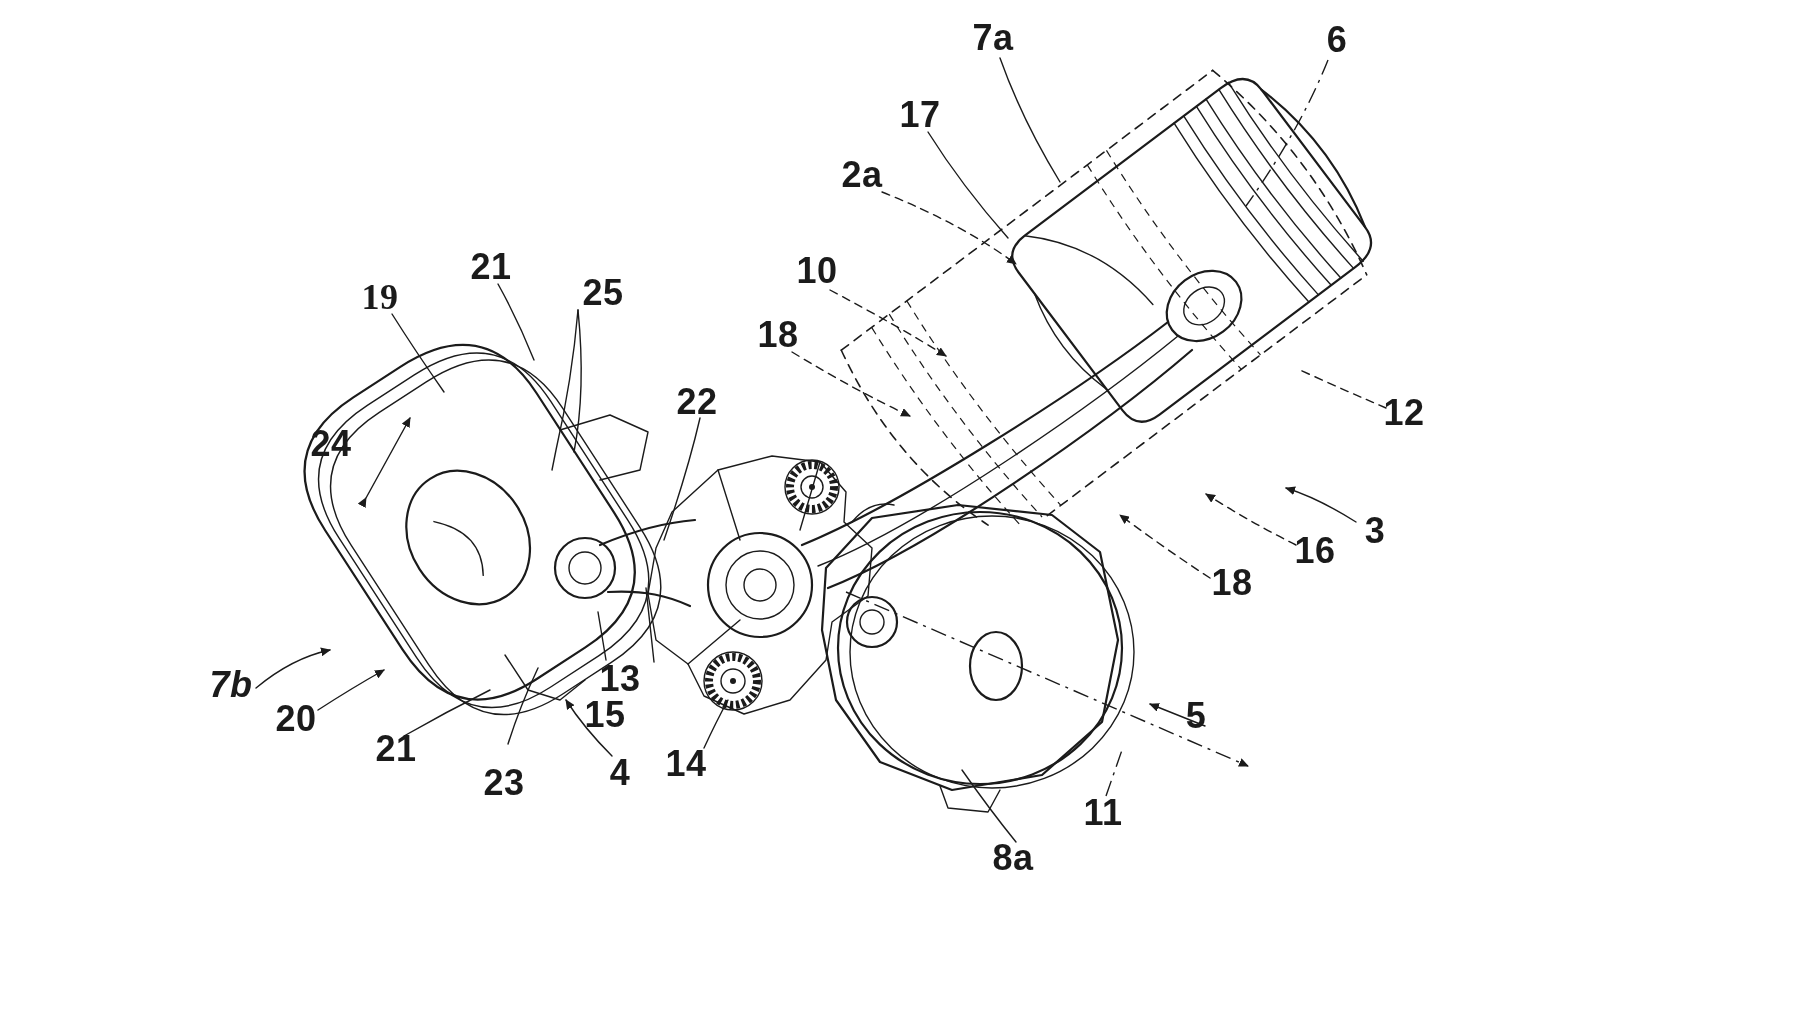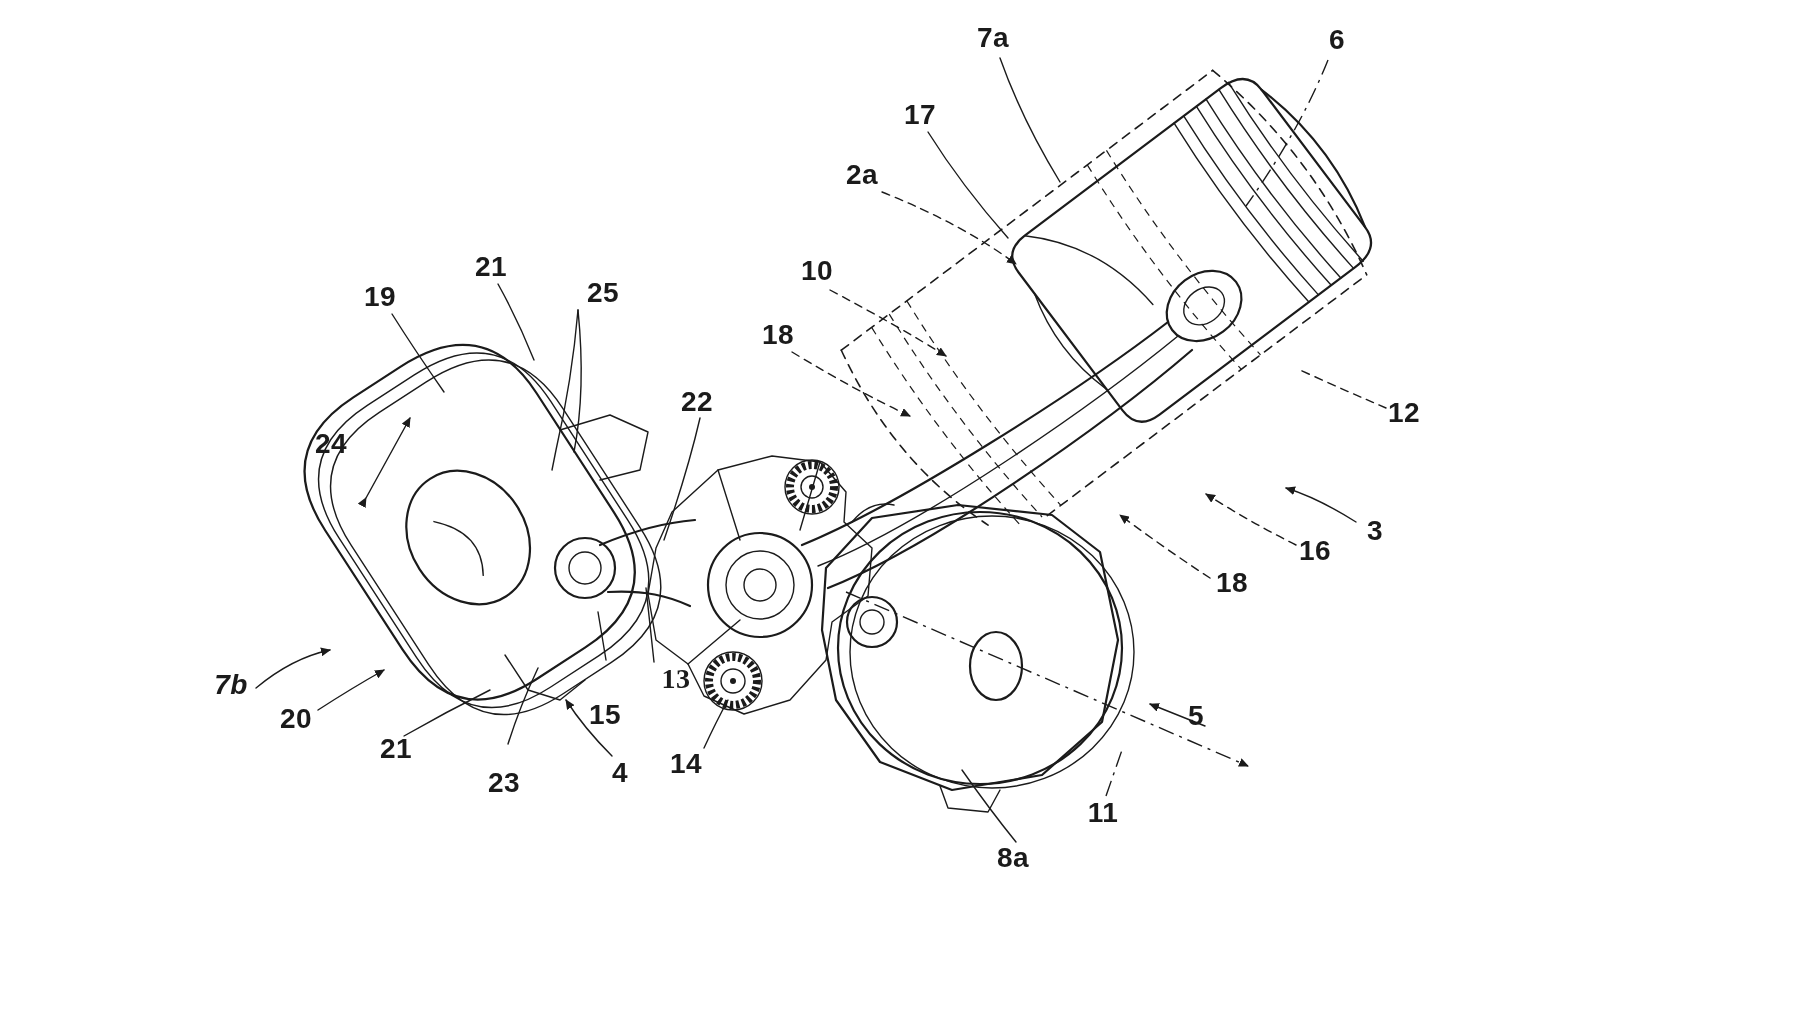--- a/index.html
+++ b/index.html
@@ -22,21 +22,21 @@
   .dash { stroke: var(--ink); fill: none; stroke-width: 1.6; stroke-dasharray: 9 7; stroke-linecap: round; }
   .dashthin { stroke: var(--ink); fill: none; stroke-width: 1.2; stroke-dasharray: 8 6; }
   .dashdot { stroke: var(--ink); fill: none; stroke-width: 1.4; stroke-dasharray: 16 6 3 6; }
   .leader { stroke: var(--ink); fill: none; stroke-width: 1.4; stroke-linecap: round; }
   .dleader { stroke: var(--ink); fill: none; stroke-width: 1.4; stroke-dasharray: 8 6; stroke-linecap: round; }
   .gear { stroke: var(--ink); fill: none; stroke-width: 8; stroke-dasharray: 3.4 2.8; }
   .dot  { fill: var(--ink); stroke: none; }
   .ref-label {
     position: absolute;
     transform: translate(-50%, -50%);
-    font-size: 28px;
+    font-size: 36px;
     font-weight: 600;
     color: var(--ink);
     letter-spacing: 0.5px;
     white-space: nowrap;
     user-select: none;
   }
 </style>
 </head>
 <body>
 
@@ -174,33 +174,33 @@
   </svg>
 
   <div id="labels">
       <div class="ref-label" style="left: 993px; top: 38px;">7a</div>
       <div class="ref-label" style="left: 1337px; top: 40px;">6</div>
       <div class="ref-label" style="left: 920px; top: 115px;">17</div>
       <div class="ref-label" style="left: 862px; top: 175px;">2a</div>
       <div class="ref-label" style="left: 817px; top: 271px;">10</div>
       <div class="ref-label" style="left: 778px; top: 335px;">18</div>
       <div class="ref-label" style="left: 491px; top: 267px;">21</div>
-      <div class="ref-label" style="left: 380px; top: 297px;">19</div>
+      <div class="ref-label" style="left: 380px; top: 297px; font-family: Liberation Serif, serif;">19</div>
       <div class="ref-label" style="left: 575px; top: 293px; margin-left: 28px;">25</div>
       <div class="ref-label" style="left: 697px; top: 402px;">22</div>
       <div class="ref-label" style="left: 331px; top: 444px;">24</div>
       <div class="ref-label" style="left: 1404px; top: 413px;">12</div>
       <div class="ref-label" style="left: 1375px; top: 531px;">3</div>
       <div class="ref-label" style="left: 1315px; top: 551px;">16</div>
       <div class="ref-label" style="left: 1232px; top: 583px;">18</div>
       <div class="ref-label" style="left: 231px; top: 685px; font-style: italic;">7b</div>
       <div class="ref-label" style="left: 296px; top: 719px;">20</div>
       <div class="ref-label" style="left: 396px; top: 749px;">21</div>
       <div class="ref-label" style="left: 504px; top: 761px; margin-top: 22px;">23</div>
       <div class="ref-label" style="left: 620px; top: 773px;">4</div>
       <div class="ref-label" style="left: 605px; top: 675px; margin-top: 40px;">15</div>
-      <div class="ref-label" style="left: 676px; top: 679px; font-family: Liberation Serif, serif;">13</div>
+      <div class="ref-label" style="left: 620px; top: 679px;">13</div>
       <div class="ref-label" style="left: 686px; top: 764px;">14</div>
       <div class="ref-label" style="left: 1196px; top: 716px;">5</div>
       <div class="ref-label" style="left: 1103px; top: 813px;">11</div>
       <div class="ref-label" style="left: 1013px; top: 858px;">8a</div>
     </div>
 </div>
 
 </body></html>

